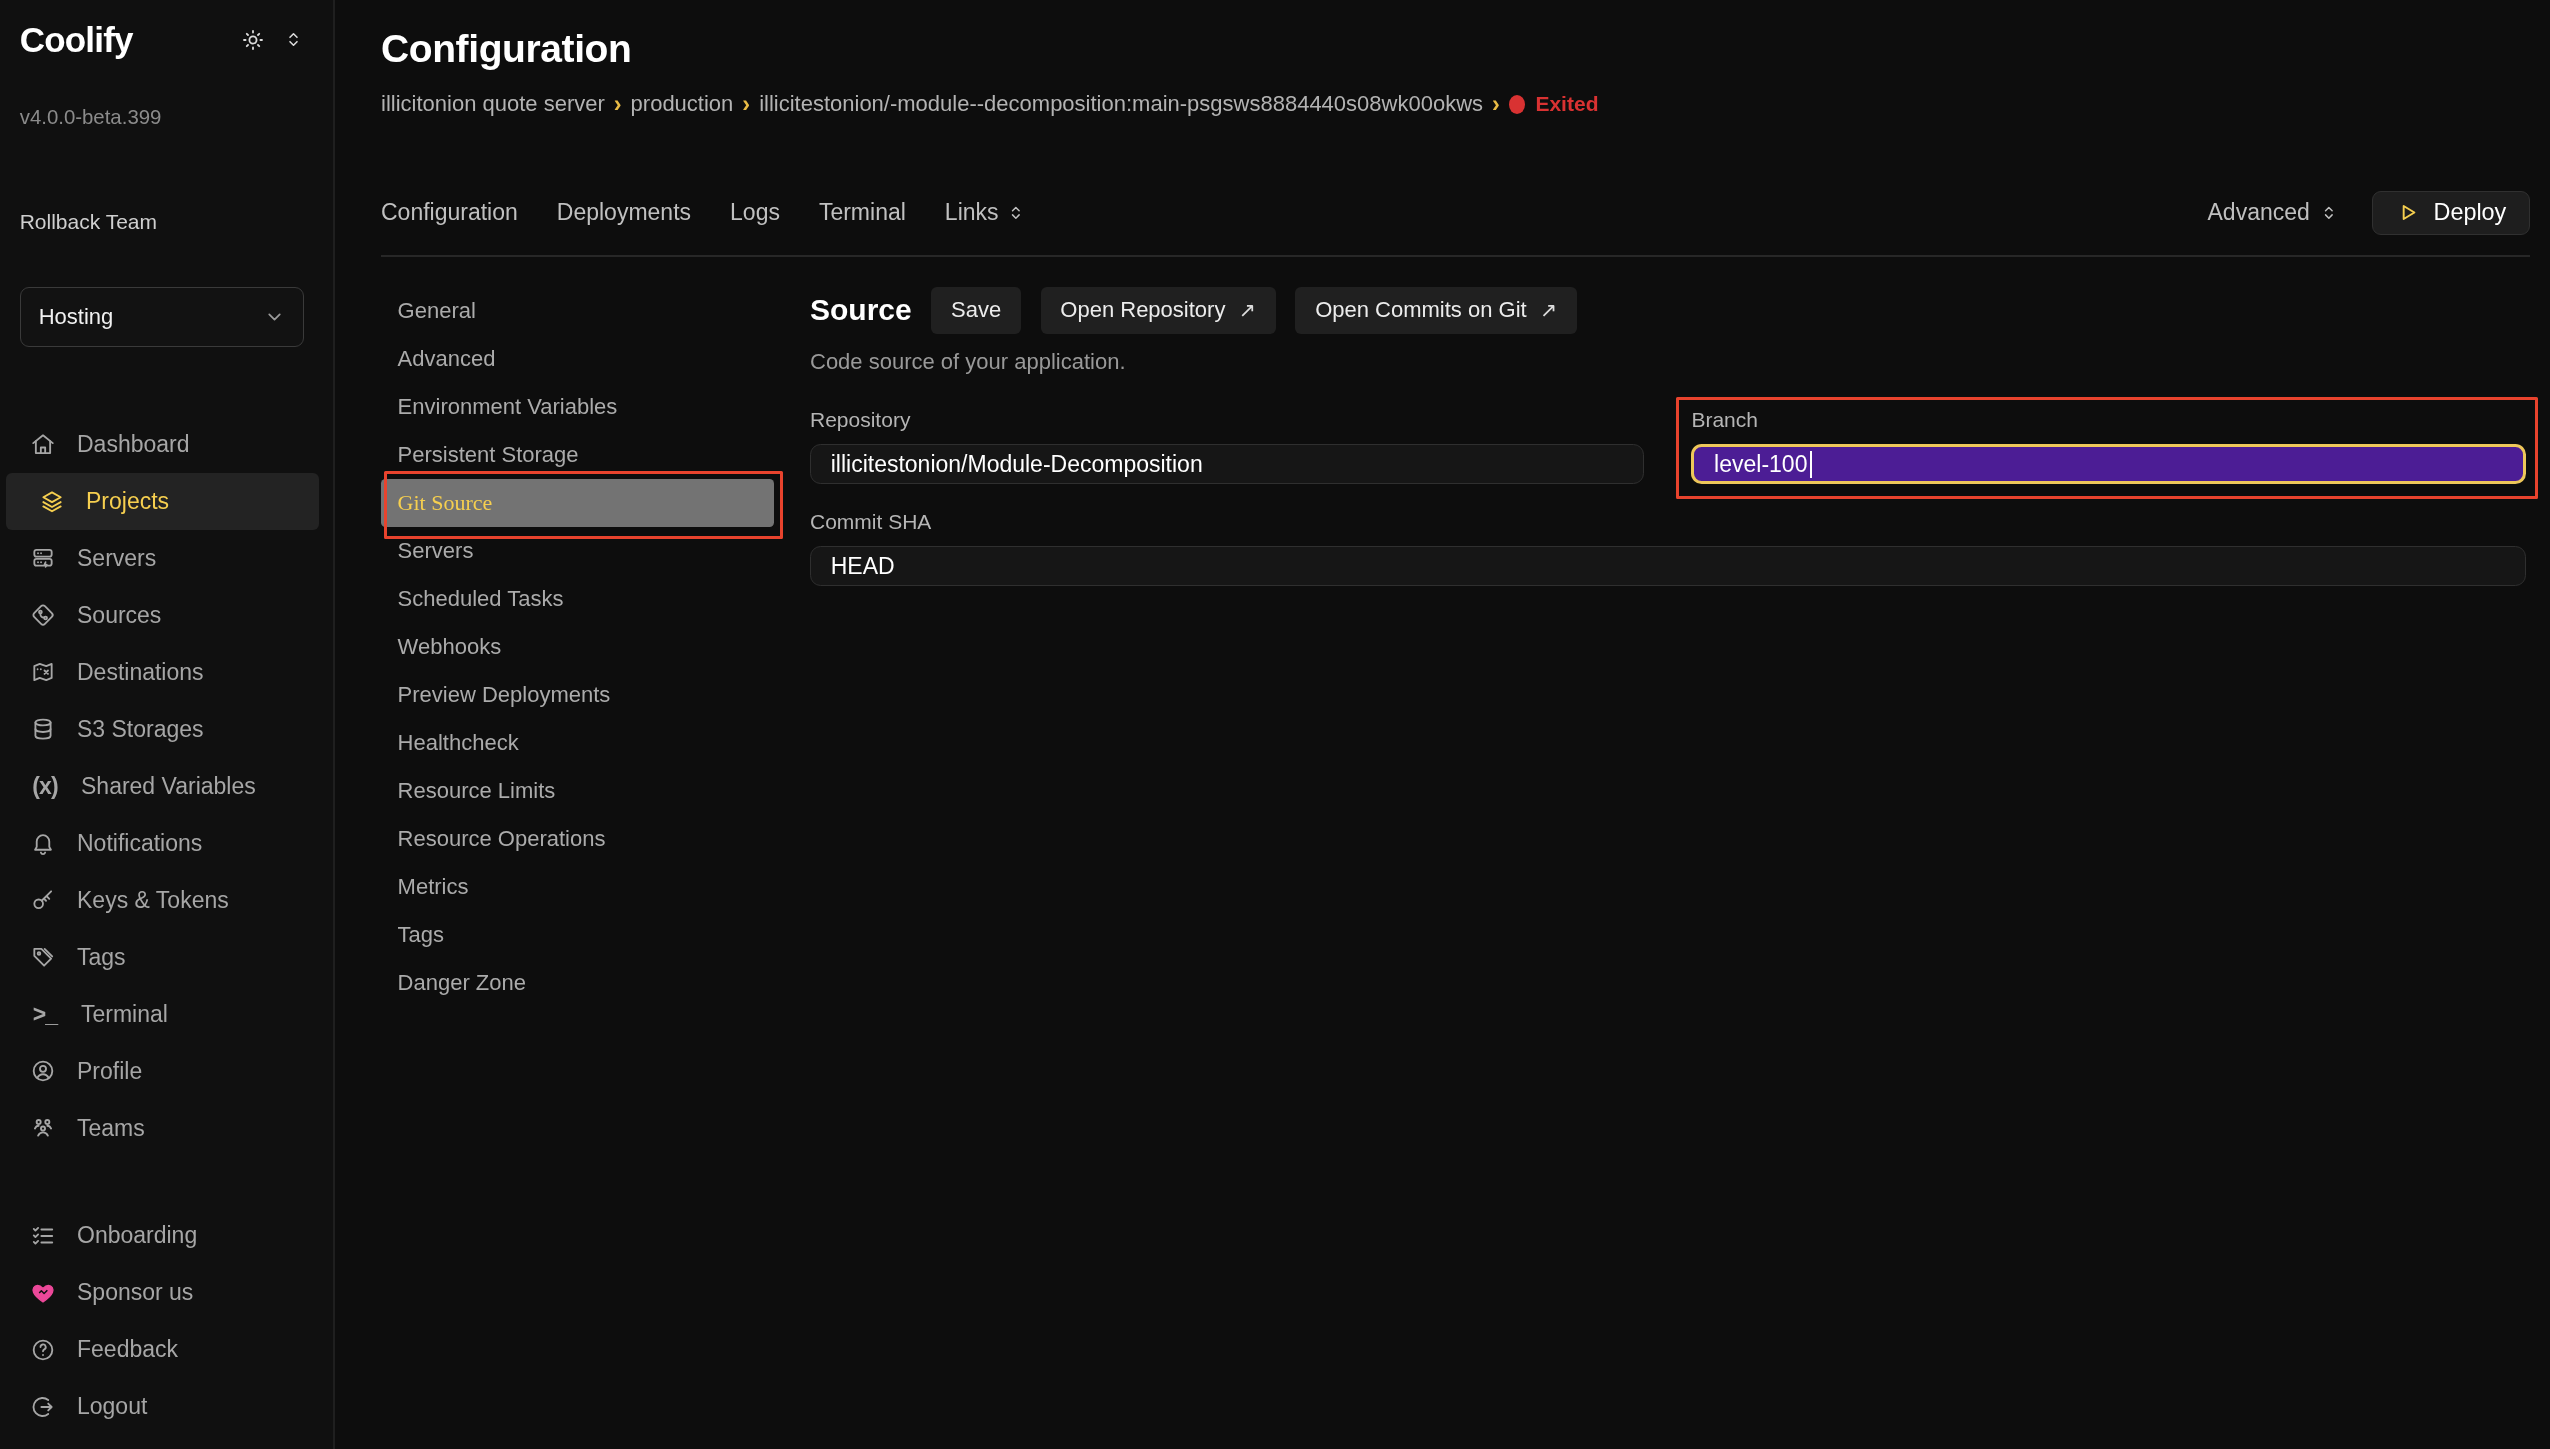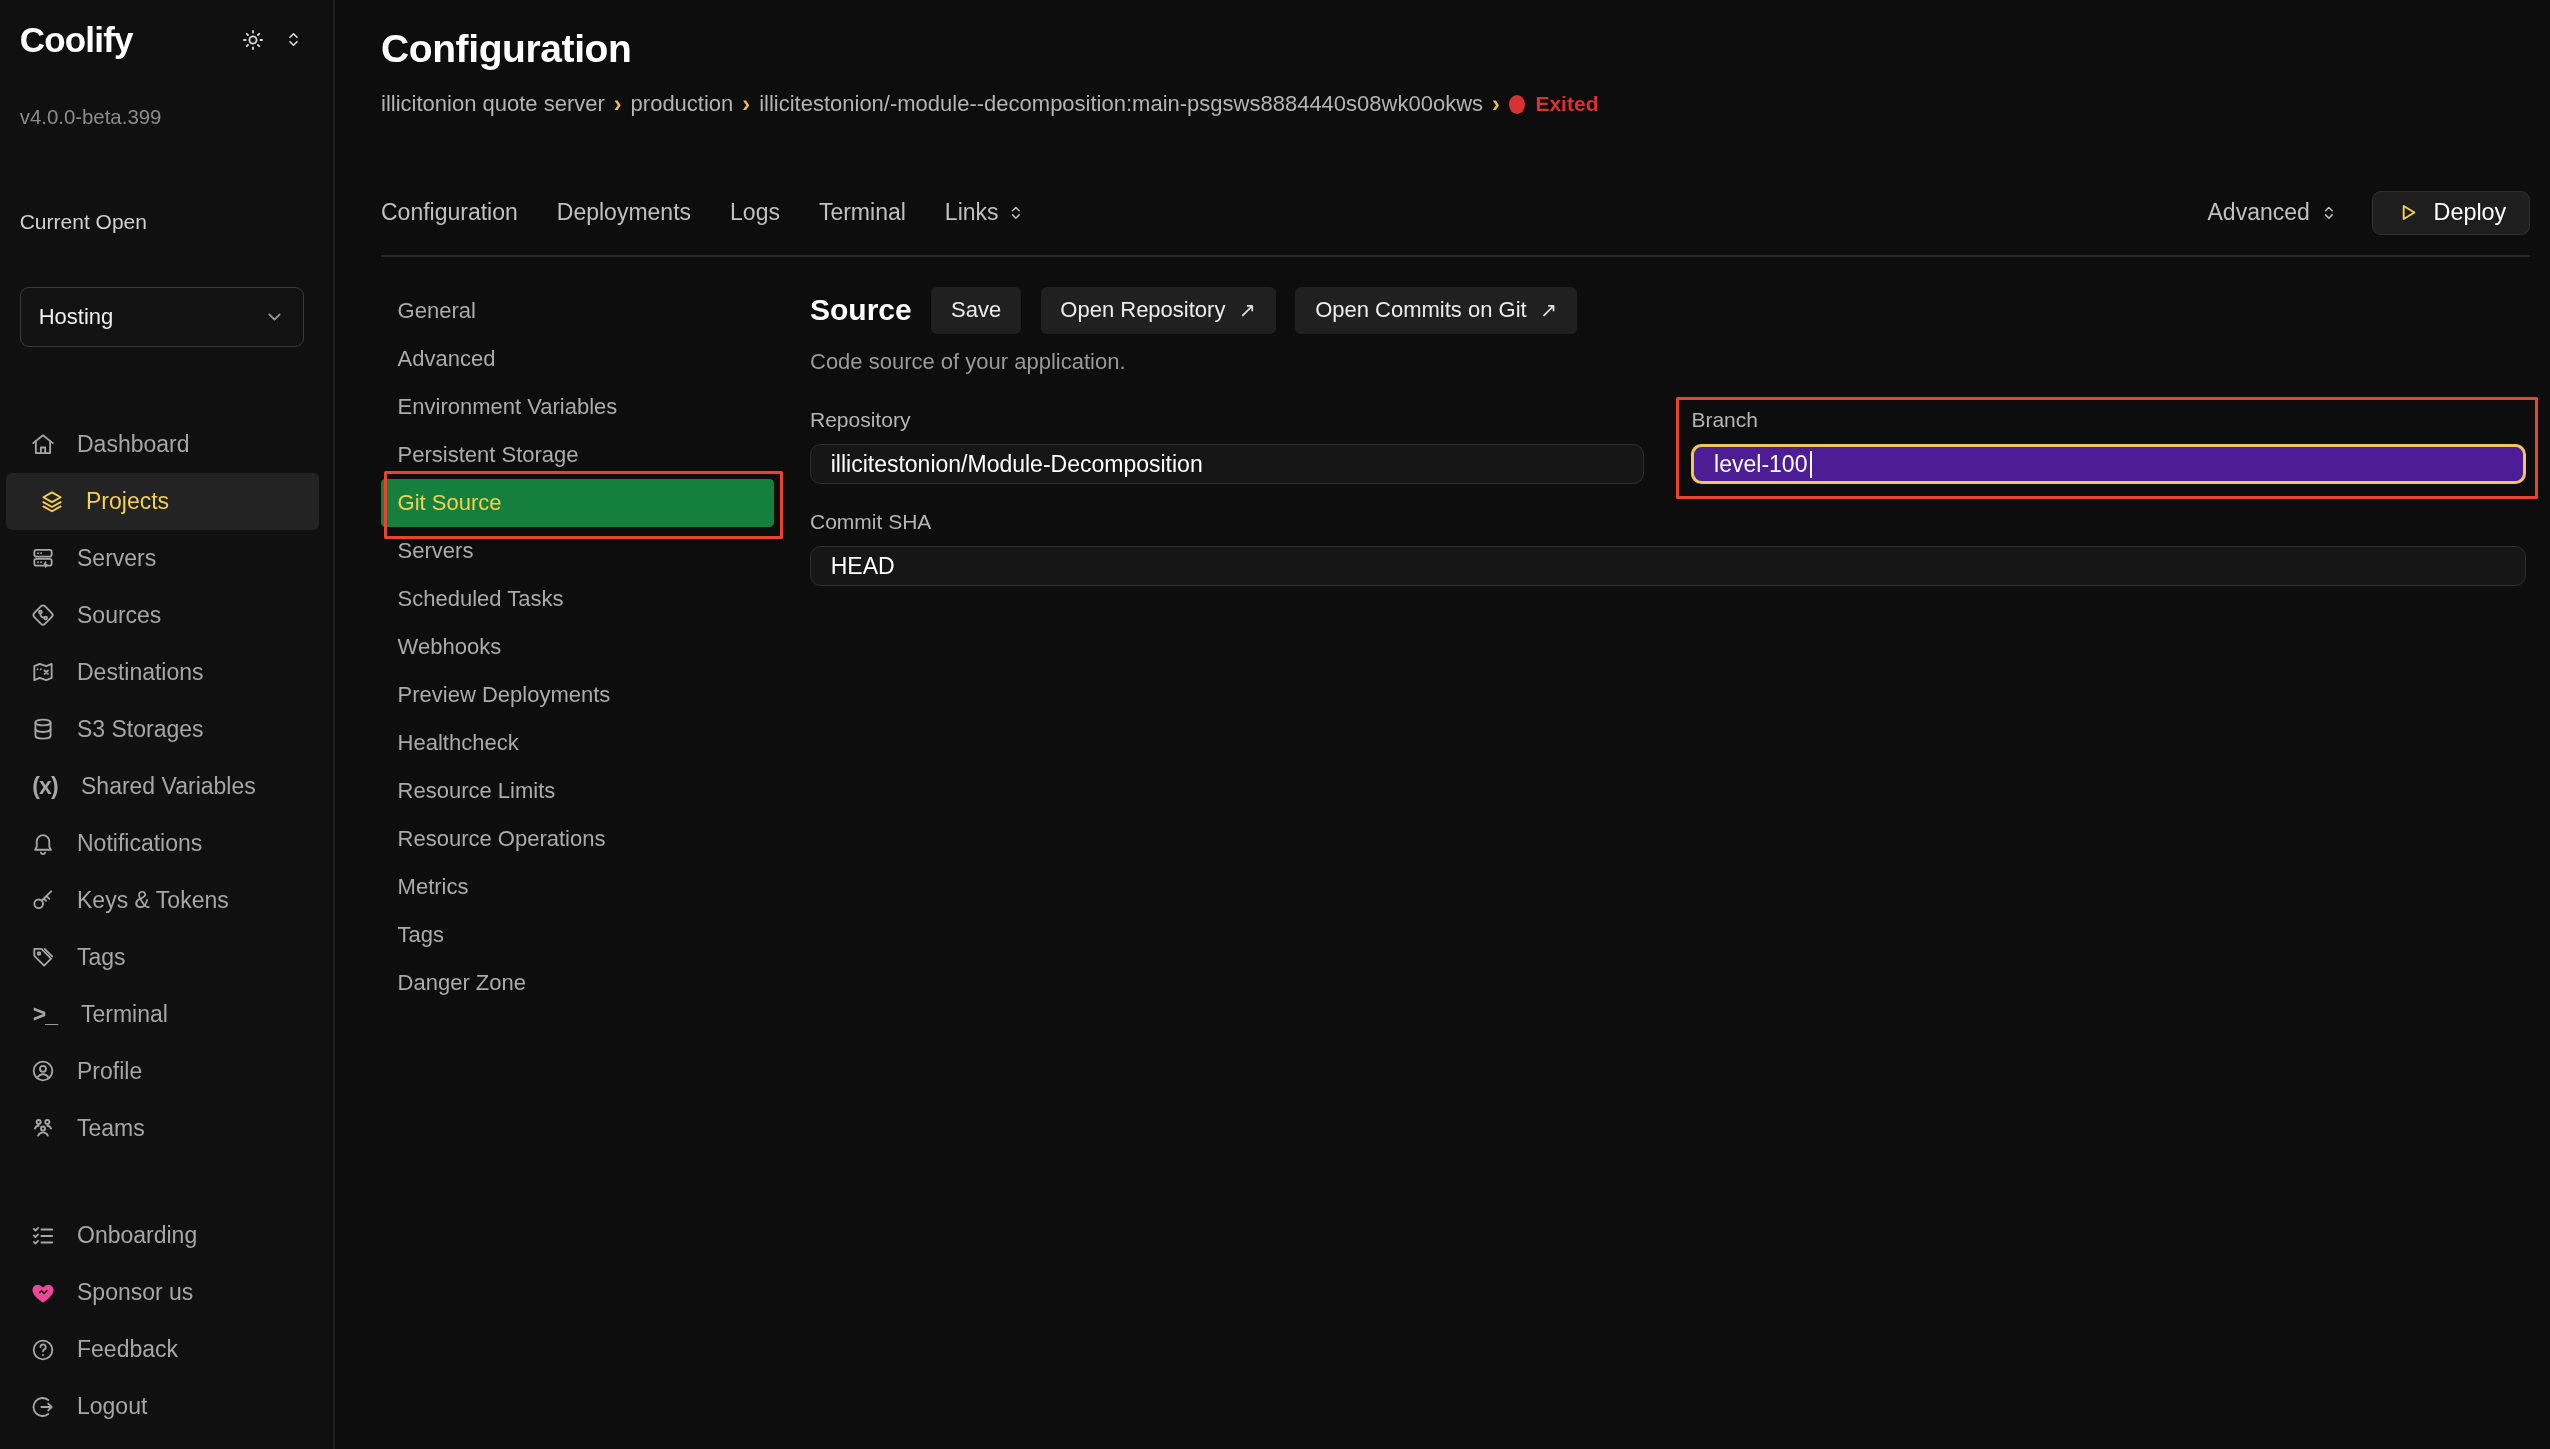--- a/index.html
+++ b/index.html
@@ -49,21 +49,21 @@
   .deploy-btn { display:flex; align-items:center; gap:15px; background:#1e1e1e;
     border:1.5px solid #303030; border-radius:9px; padding:7.6px 23px;
     font-size:23.4px; color:#fff; cursor:pointer; font-family:inherit; }
   .divider { height:2.3px; background:#272727; margin-top:19.7px; }
 
   .content { display:flex; margin-top:30px; }
   .subnav { width:393px; flex-shrink:0; }
   .subnav-wrap { position:relative; }
   .subnav-item { height:48px; display:flex; align-items:center; padding:0 16.6px;
     font-size:22px; color:#ababab; border-radius:4.5px; cursor:pointer; }
-  .subnav-item.active { background:#15803d; color:#f6cf4f; }
+  .subnav-item.active { background:#737373; color:#f6cf4f;font-family:Liberation Serif, serif; }
   .annotation { position:absolute; border:3.8px solid #e8432d; pointer-events:none; border-radius:1.5px; }
   .annotation.git { top:-7.6px; bottom:-12px; left:3px; right:-9px; }
   .annotation.branch { top:-10.6px; left:-15px; right:-12px; bottom:-15px; }
 
   .form-col { flex:1; padding-left:36px; padding-right:4.5px; }
   .source-header { display:flex; align-items:center; gap:19.7px; }
   .source-heading { font-size:30px; font-weight:800; }
   .btn { background:#202020; border:none; border-radius:6px; padding:10.6px 19.7px;
     font-size:22px; color:#ececec; display:flex; align-items:center; gap:13.6px;
     cursor:pointer; font-family:inherit; }
@@ -99,21 +99,21 @@
       <span>
         <svg width="21" height="21" viewBox="0 0 24 24" fill="none" stroke="currentColor" stroke-width="1.8" stroke-linecap="round" stroke-linejoin="round">
             <path d="M8 9.5l4-4 4 4"></path>
             <path d="M8 14.5l4 4 4-4"></path>
           </svg>
       </span>
     </div>
   </div>
   <div class="version">v4.0.0-beta.399</div>
 
-  <div class="team-label">Current Open</div>
+  <div class="team-label">Rollback Team</div>
   <div class="team-select">
     <span>Hosting</span>
     <span class="chev">
       <svg width="21" height="21" viewBox="0 0 24 24" fill="none" stroke="currentColor" stroke-width="2" stroke-linecap="round" stroke-linejoin="round">
           <path d="M6 9.5l6 6 6-6"></path>
         </svg>
     </span>
   </div>
 
   <nav class="nav">

